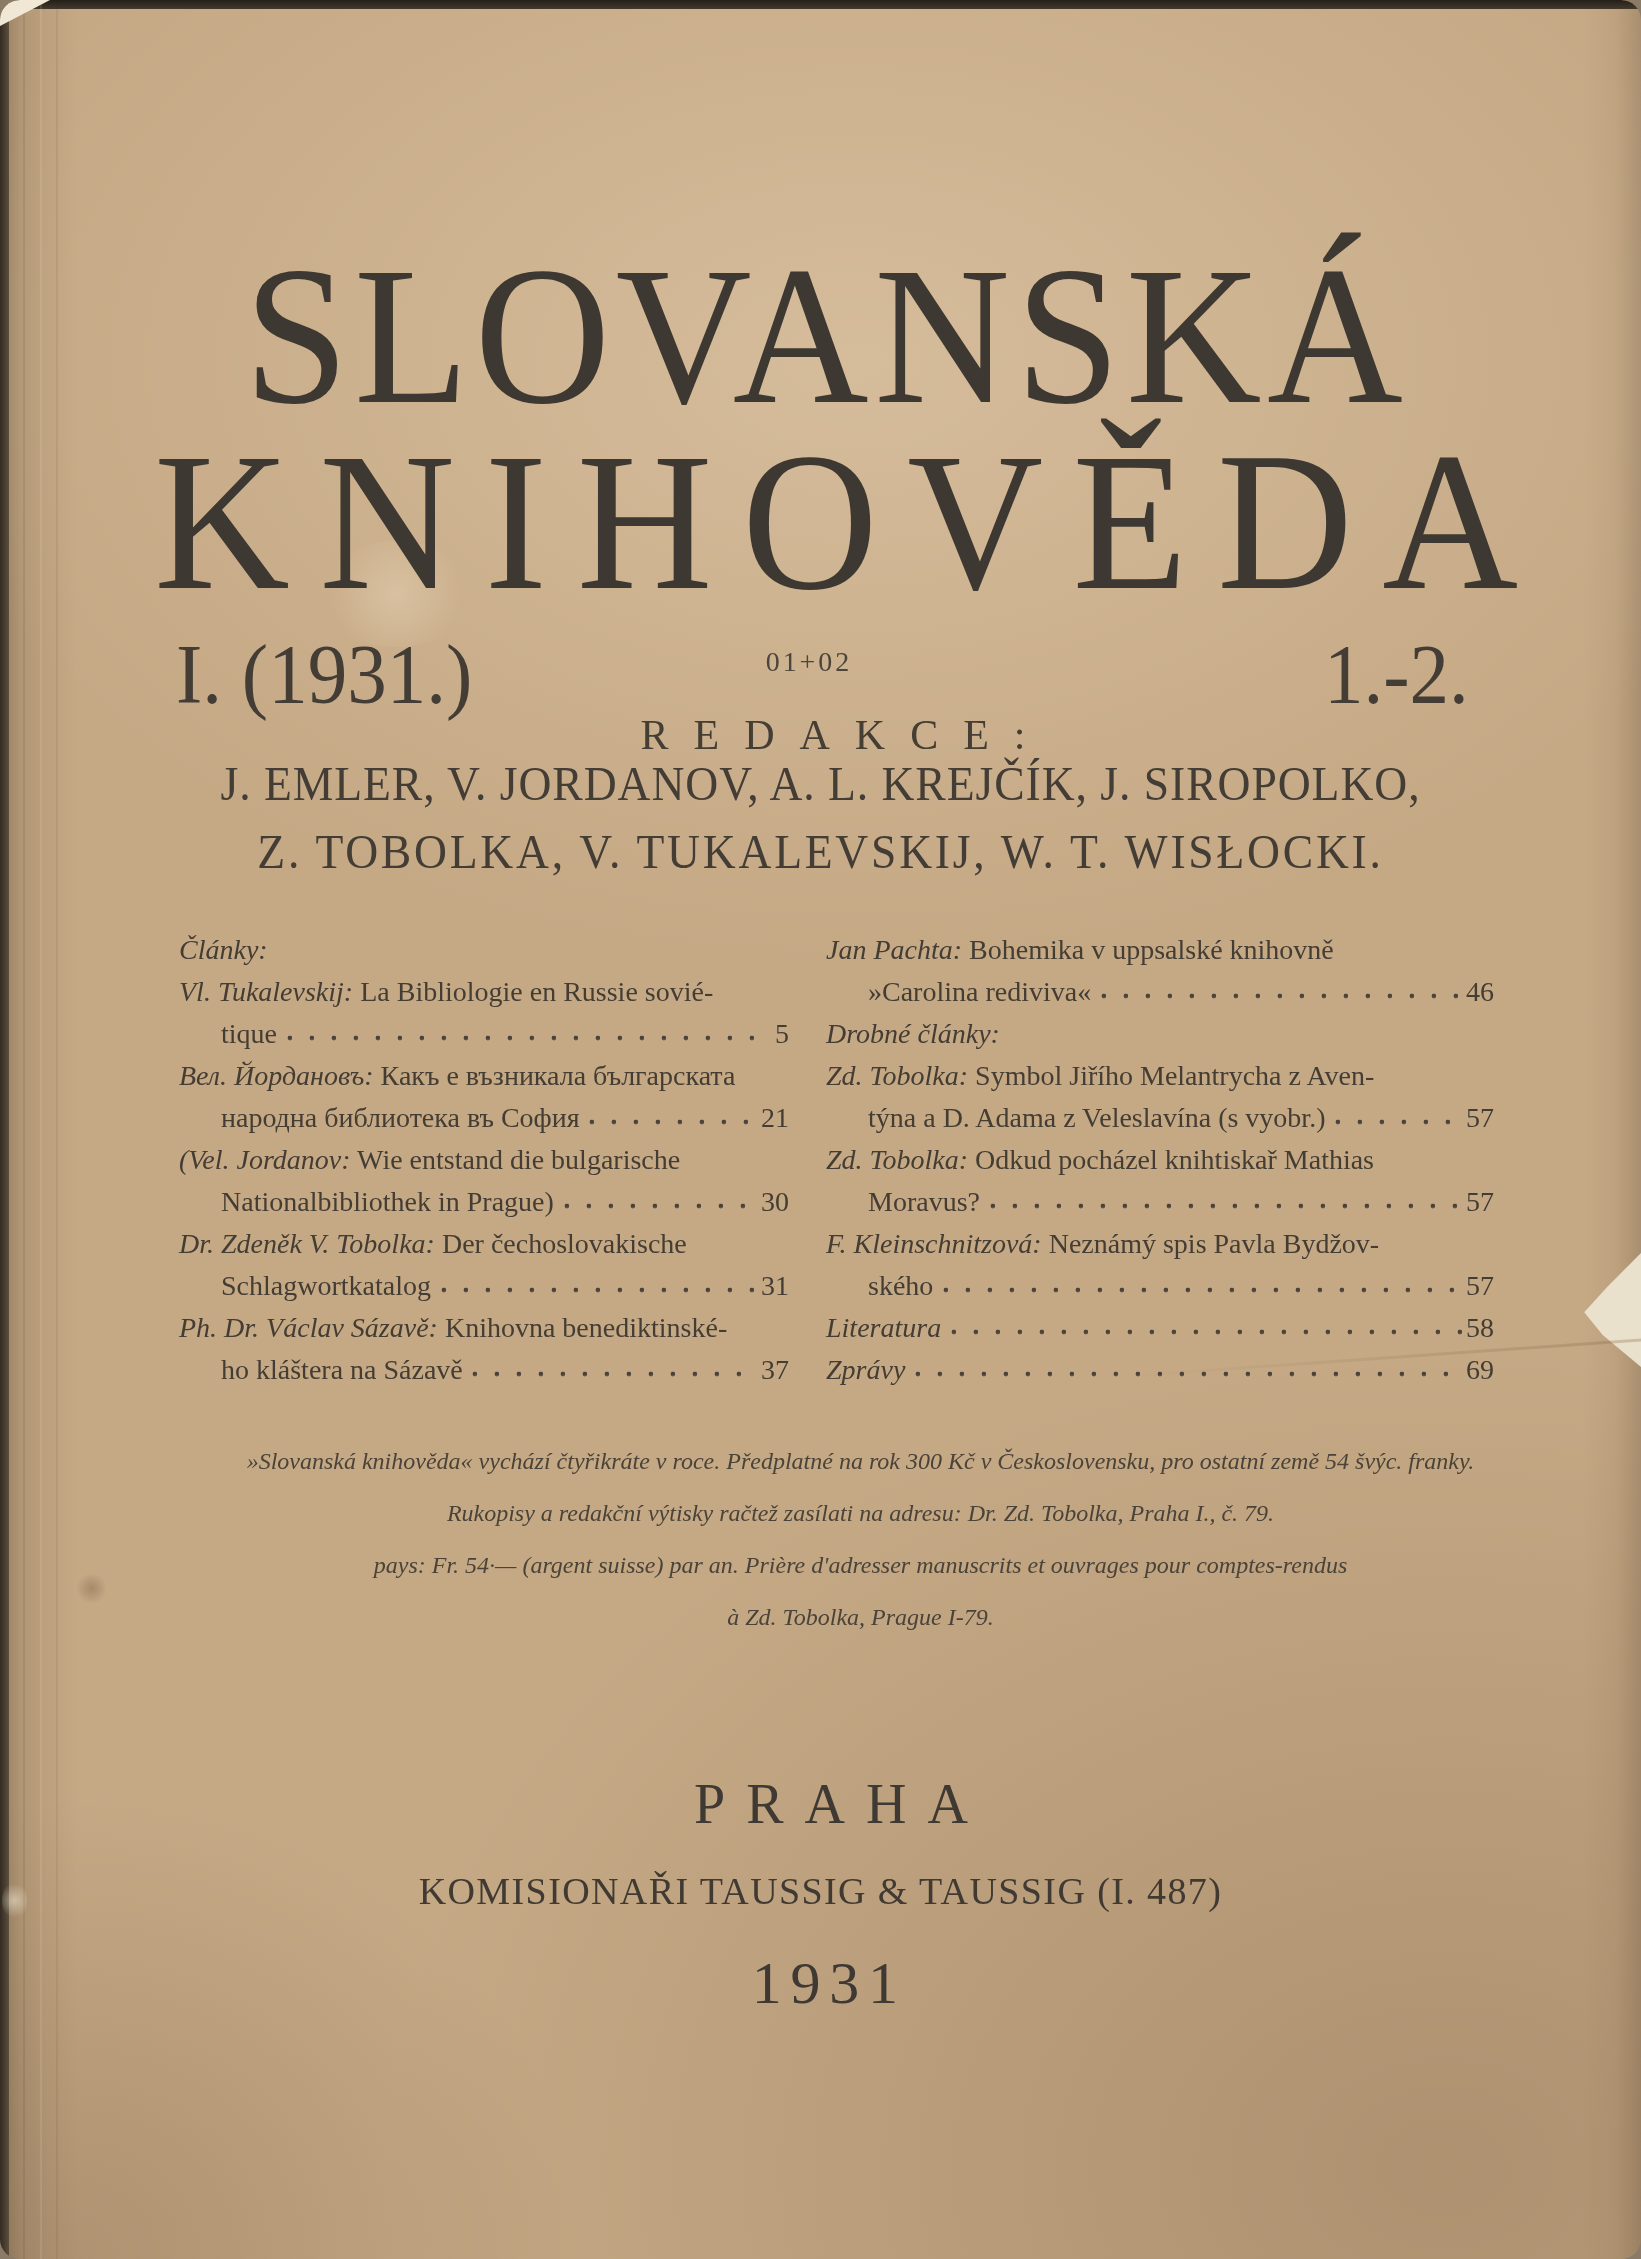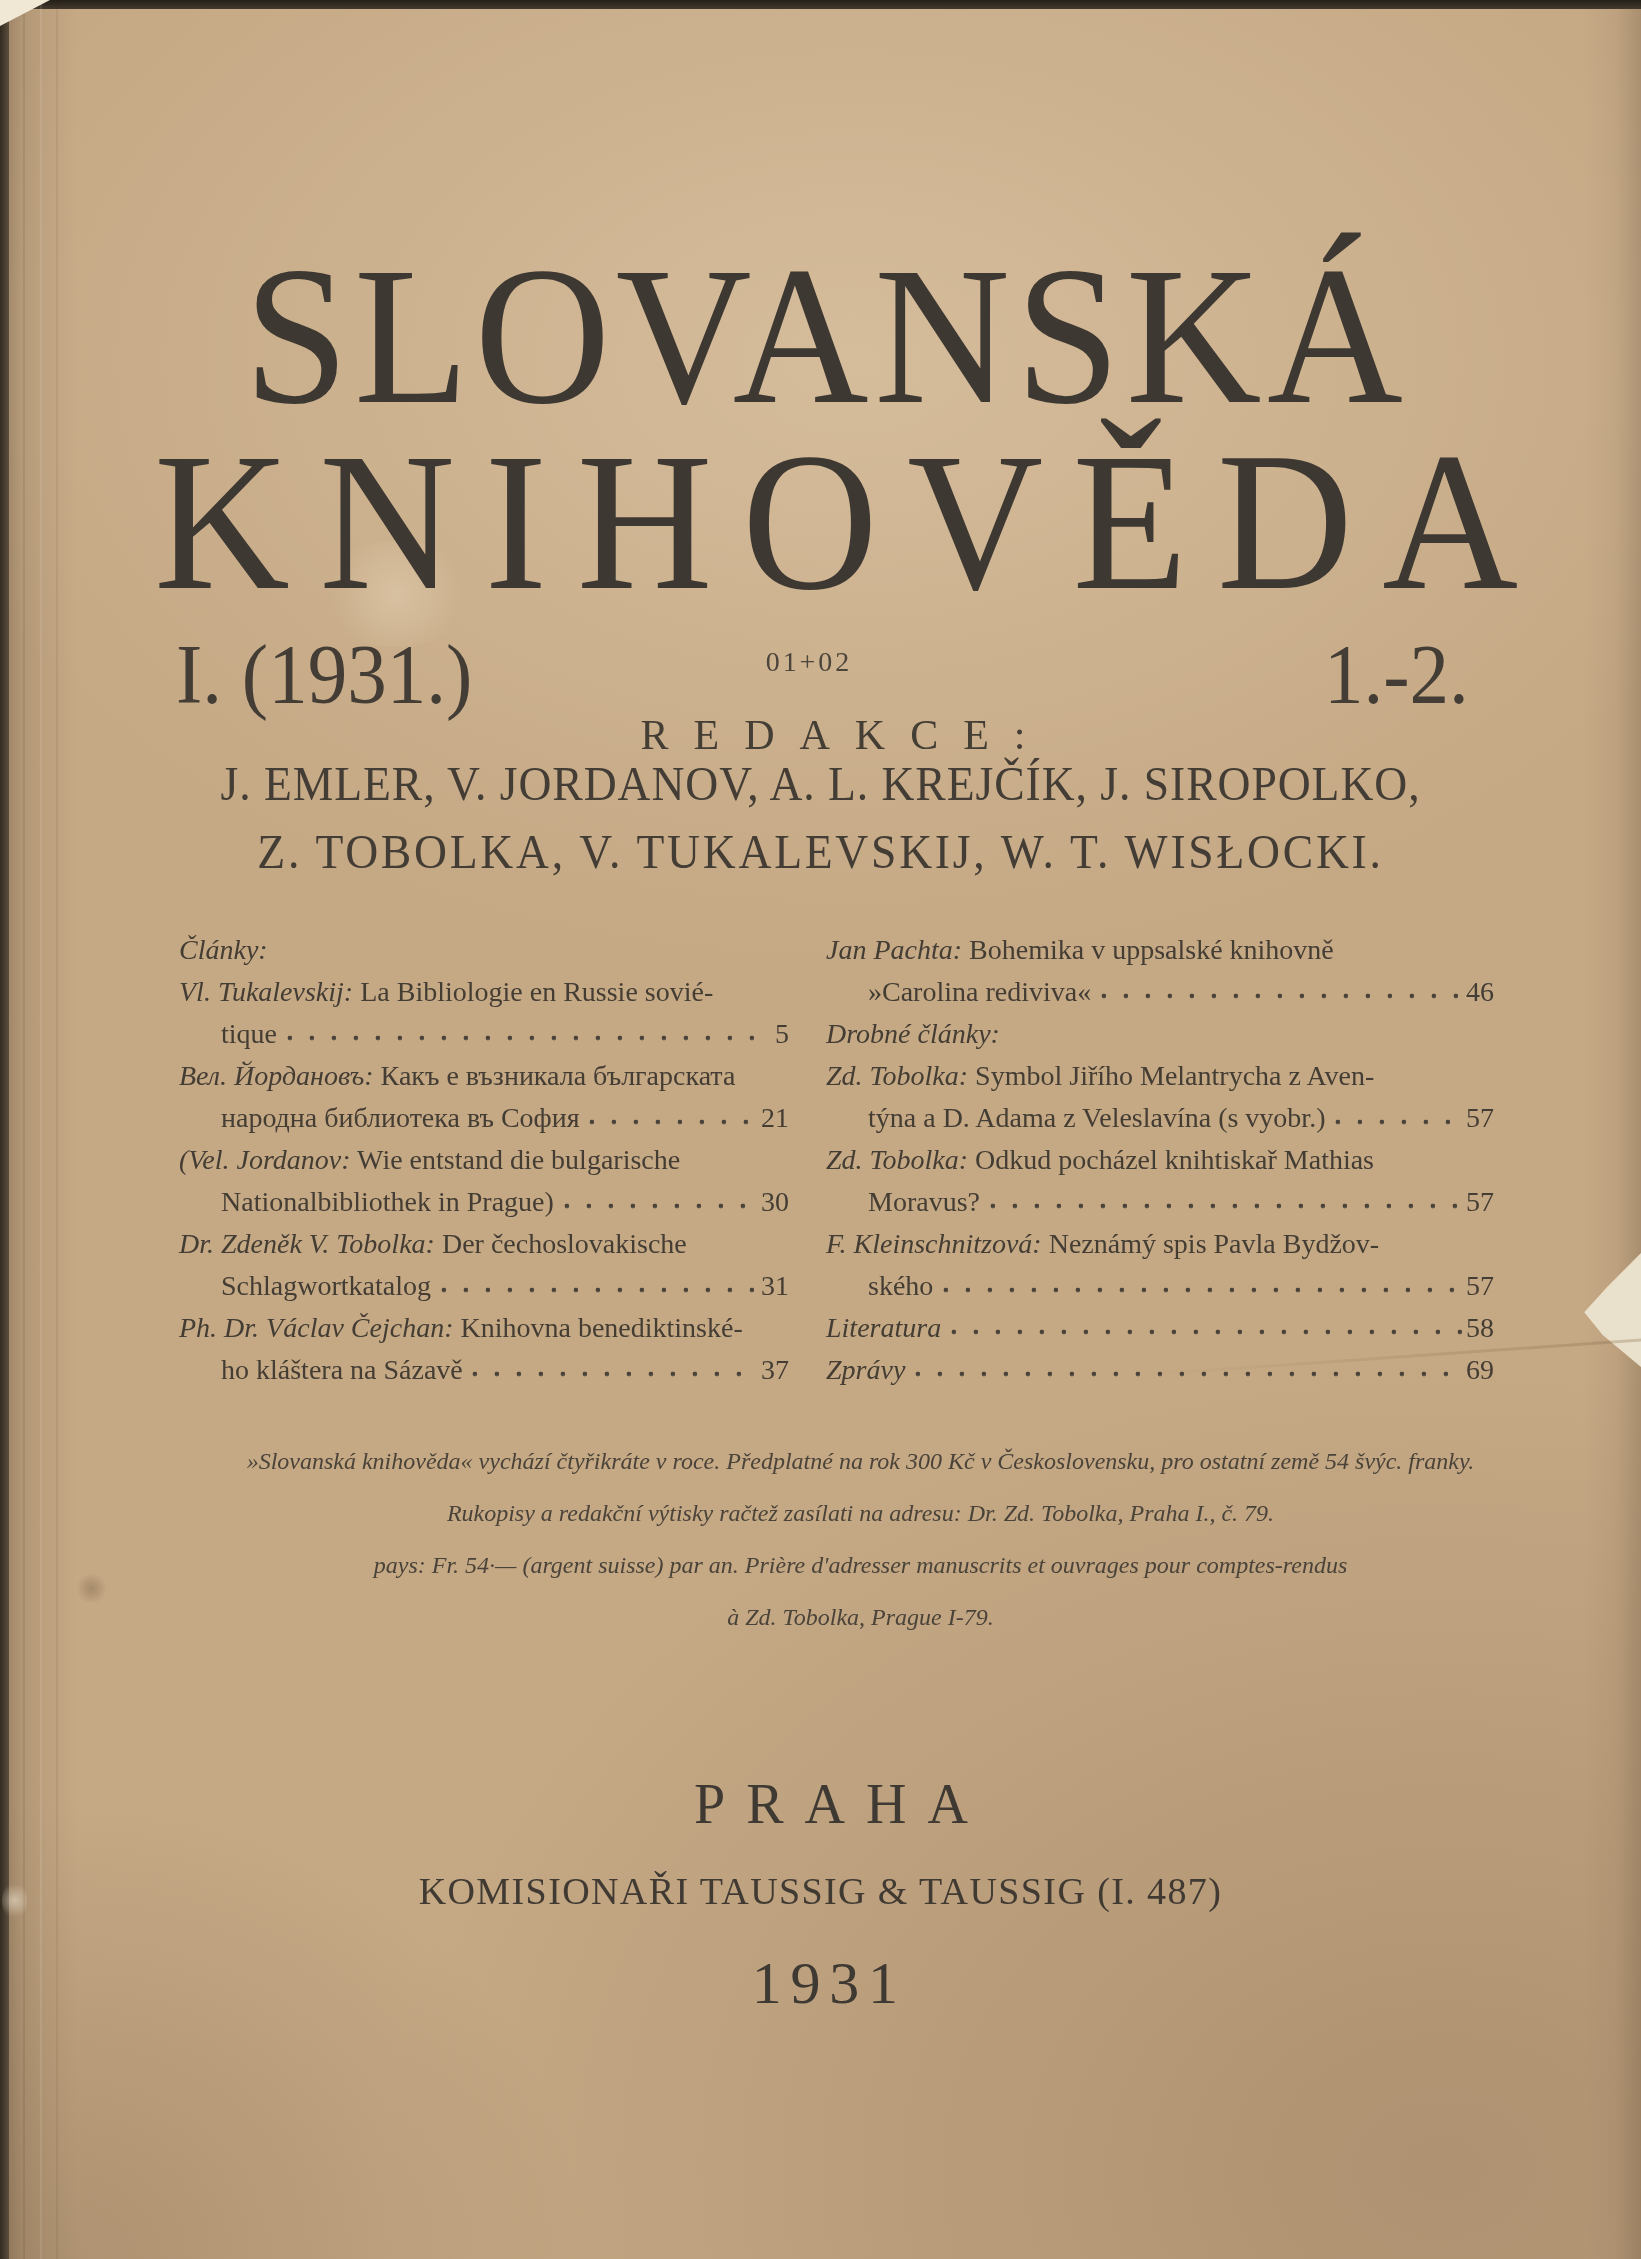--- a/index.html
+++ b/index.html
@@ -7,20 +7,21 @@
     position:relative;width:1641px;height:2259px;overflow:hidden;
     font-family:"Liberation Serif","DejaVu Serif",serif;
     background:
       radial-gradient(ellipse 1352px 869px at 52% 16%, rgba(255,240,214,0.28), rgba(0,0,0,0) 70%),
       radial-gradient(ellipse 1641px 1255px at 88% 96%, rgba(82,56,34,0.20), rgba(0,0,0,0) 65%),
       radial-gradient(ellipse 869px 772px at 4% 100%, rgba(70,48,28,0.18), rgba(0,0,0,0) 60%),
       linear-gradient(90deg, rgba(58,43,28,0.35) 0px, rgba(58,43,28,0.14) 21px, rgba(58,43,28,0.06) 46px, rgba(0,0,0,0) 77px),
       linear-gradient(270deg, rgba(58,43,28,0.20) 0px, rgba(58,43,28,0.05) 25px, rgba(0,0,0,0) 58px),
       #c5a884;
     color:#423c34;
+    border-radius:20px;
   }
   .abs{position:absolute;}
   .centered{left:0;width:100%;text-align:center;}
   
   .title-line{color:#3d3831;transform:scaleX(.95);}
   #t1{top:239px;font-size:198px;line-height:193px;letter-spacing:5.8px;padding-left:5.8px;}
   #t2{top:425px;font-size:198px;line-height:193px;letter-spacing:31px;padding-left:31px;}
   #vol{left:176px;top:630px;font-size:85px;line-height:89px;transform:scaleX(.93);transform-origin:left top;color:#433d35;}
   #udc{top:647px;font-size:28px;line-height:29px;letter-spacing:2.9px;color:#4c453b;transform:translateX(-11.6px);}
   #issue{right:172px;top:630px;font-size:85px;line-height:89px;transform:scaleX(.93);transform-origin:right top;color:#433d35;}
@@ -140,21 +141,21 @@
         <div class="toc-dots"></div>
         <span class="toc-page"></span>
       </div>
     <div class="toc-row cont">
         <span class="toc-em"></span>
         <span class="toc-text">Schlagwortkatalog</span>
         <div class="toc-dots"></div>
         <span class="toc-page">31</span>
       </div>
     <div class="toc-row no-page">
-        <span class="toc-em">Ph. Dr. Václav Čejchan:</span>
+        <span class="toc-em">Ph. Dr. Václav Sázavě:</span>
         <span class="toc-text"> Knihovna benediktinské-</span>
         <div class="toc-dots"></div>
         <span class="toc-page"></span>
       </div>
     <div class="toc-row cont">
         <span class="toc-em"></span>
         <span class="toc-text">ho kláštera na Sázavě</span>
         <div class="toc-dots"></div>
         <span class="toc-page">37</span>
       </div>

